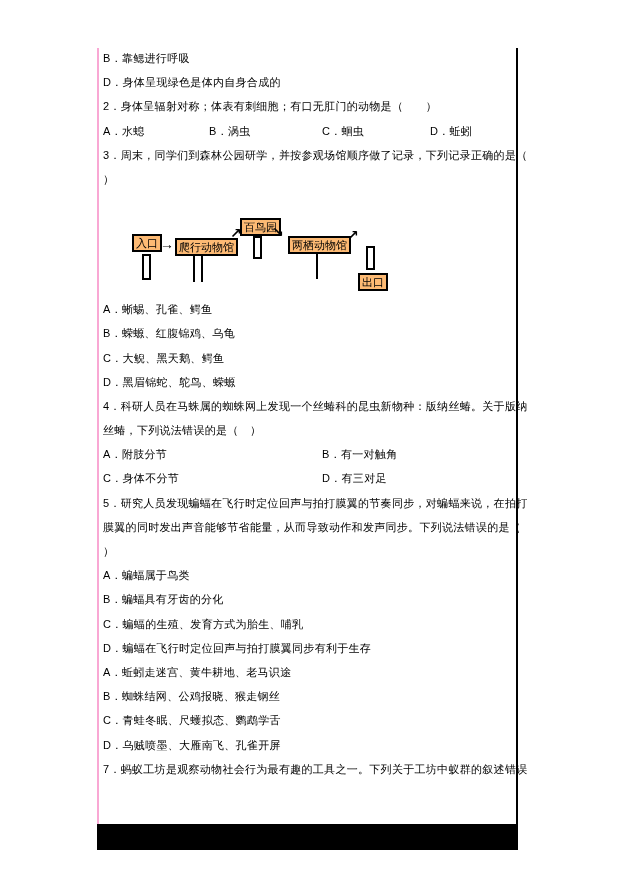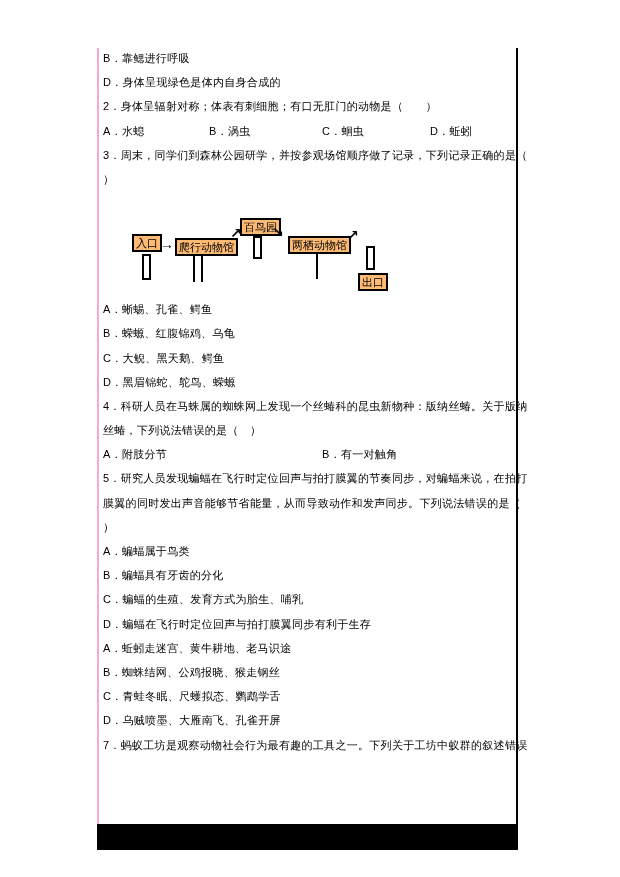--- a/index.html
+++ b/index.html
@@ -60,20 +60,24 @@
     <div class="line">A．蜥蜴、孔雀、鳄鱼</div>
     <div class="line">B．蝾螈、红腹锦鸡、乌龟</div>
     <div class="line">C．大鲵、黑天鹅、鳄鱼</div>
     <div class="line">D．黑眉锦蛇、鸵鸟、蝾螈</div>
     <div class="line">4．科研人员在马蛛属的蜘蛛网上发现一个丝蝽科的昆虫新物种：版纳丝蝽。关于版纳</div>
     <div class="line">丝蝽，下列说法错误的是（　）</div>
     <div class="line">
       <span class="opt c0">A．附肢分节</span>
       <span class="opt colB">B．有一对触角</span>
     </div>
+    <div class="line">
+      <span class="opt c0">C．身体不分节</span>
+      <span class="opt colB">D．有三对足</span>
+    </div>
     <div class="line">5．研究人员发现蝙蝠在飞行时定位回声与拍打膜翼的节奏同步，对蝙蝠来说，在拍打</div>
     <div class="line">膜翼的同时发出声音能够节省能量，从而导致动作和发声同步。下列说法错误的是（</div>
     <div class="line">）</div>
     <div class="line">A．蝙蝠属于鸟类</div>
     <div class="line">B．蝙蝠具有牙齿的分化</div>
     <div class="line">C．蝙蝠的生殖、发育方式为胎生、哺乳</div>
     <div class="line">D．蝙蝠在飞行时定位回声与拍打膜翼同步有利于生存</div>
     <div class="line">A．蚯蚓走迷宫、黄牛耕地、老马识途</div>
     <div class="line">B．蜘蛛结网、公鸡报晓、猴走钢丝</div>
     <div class="line">C．青蛙冬眠、尺蠖拟态、鹦鹉学舌</div>

